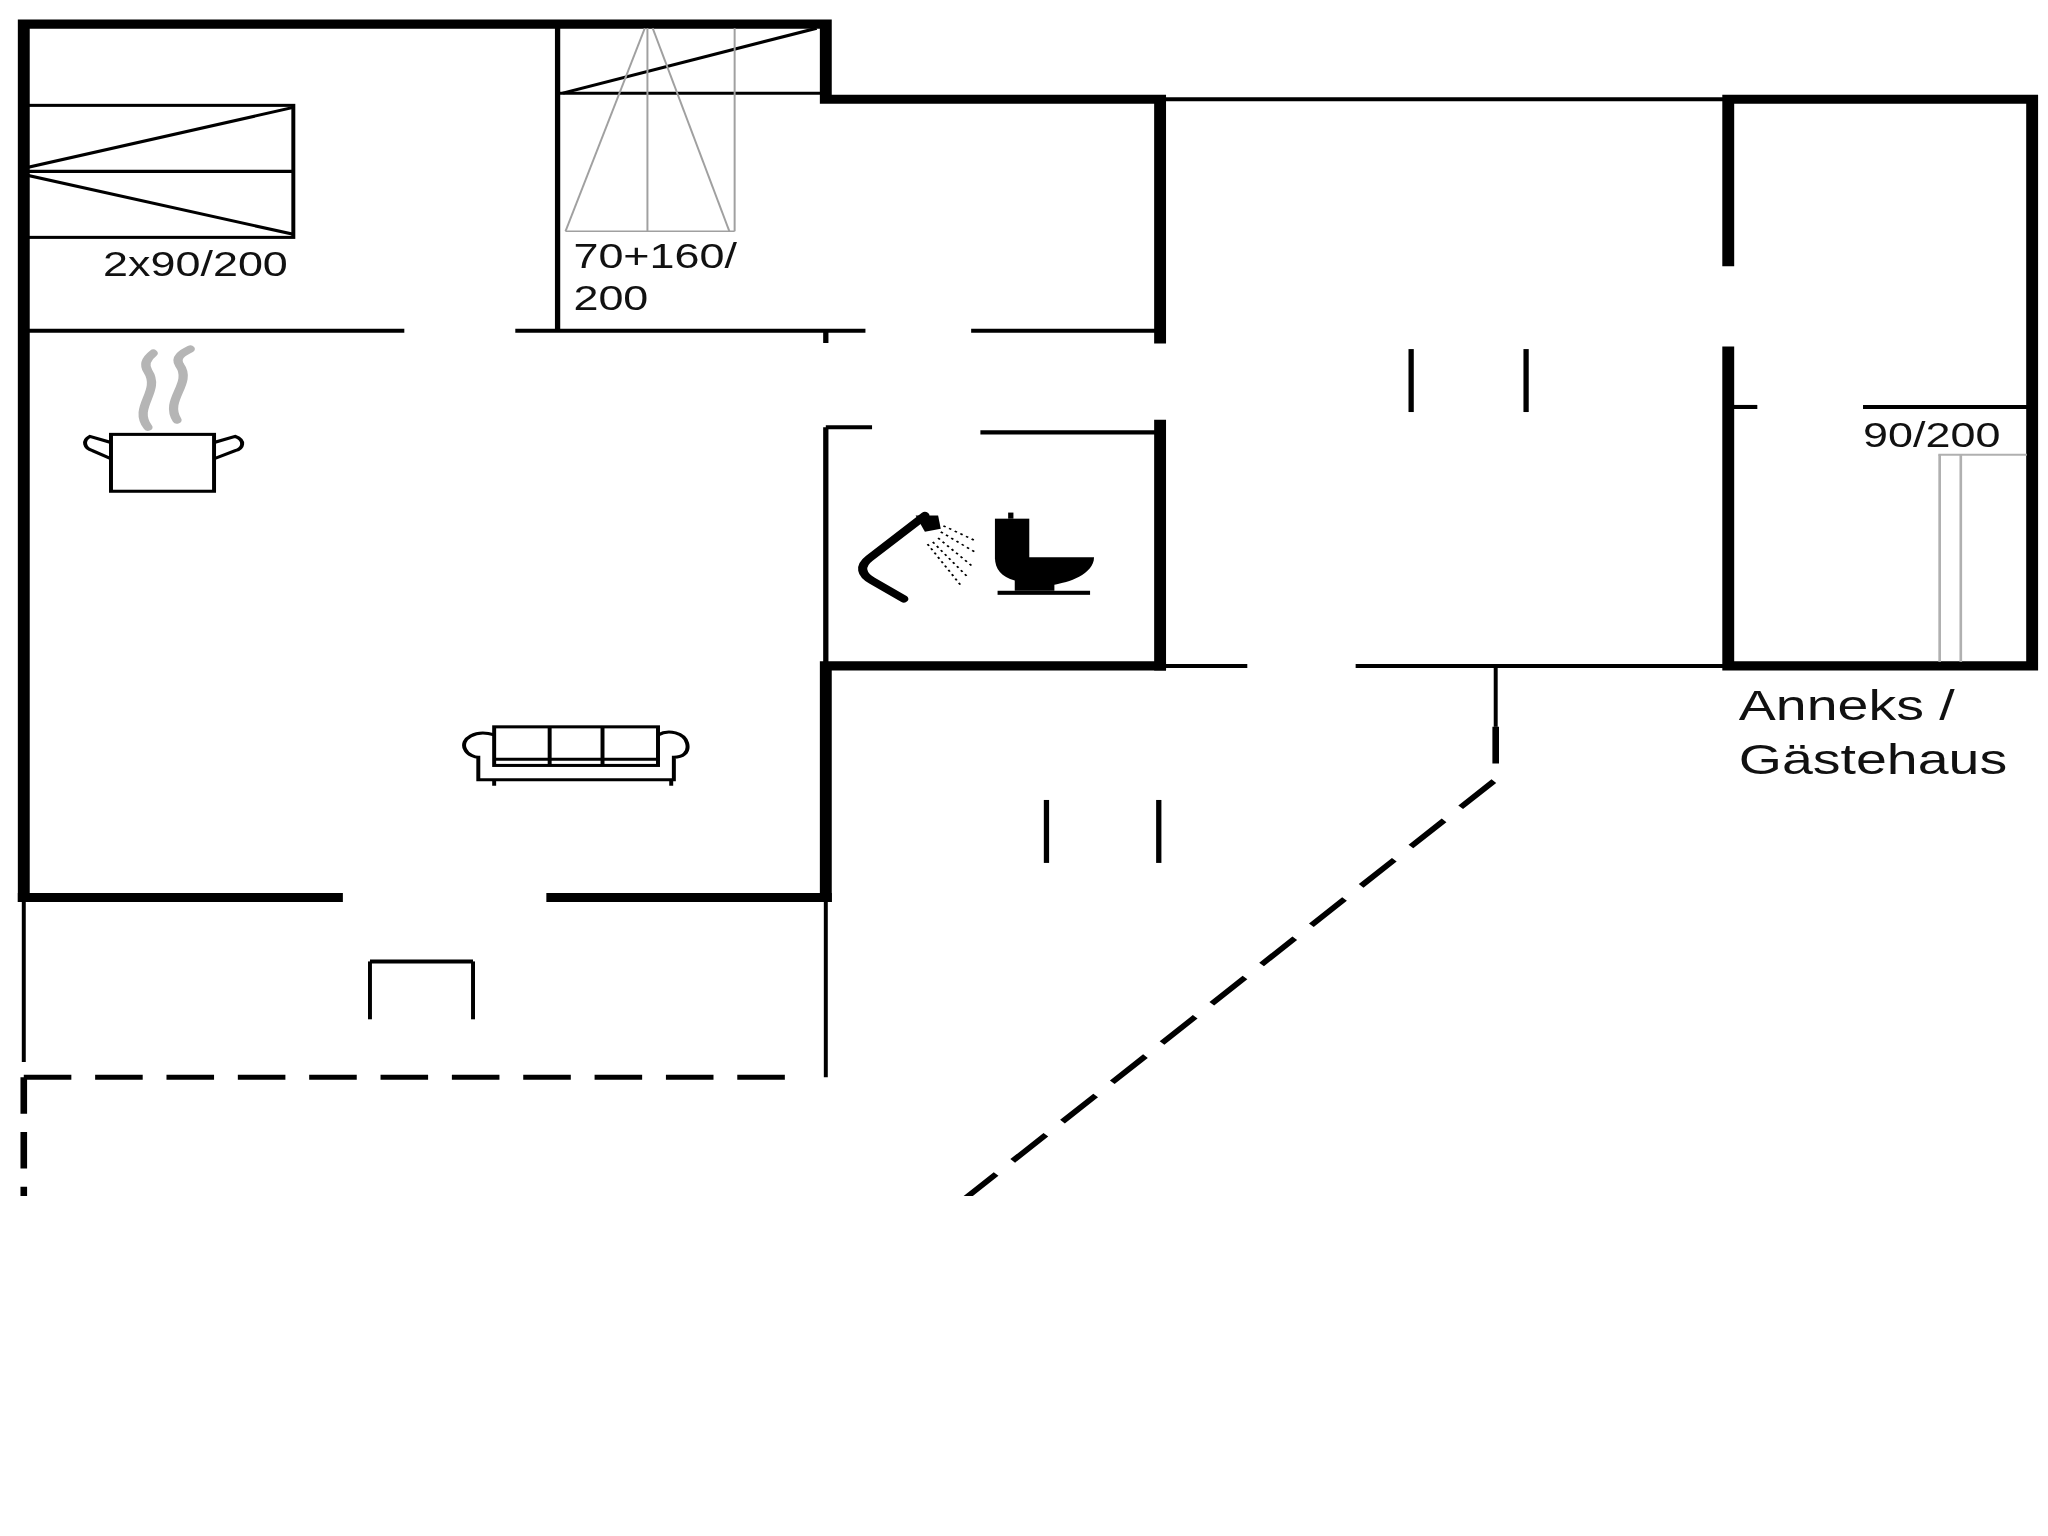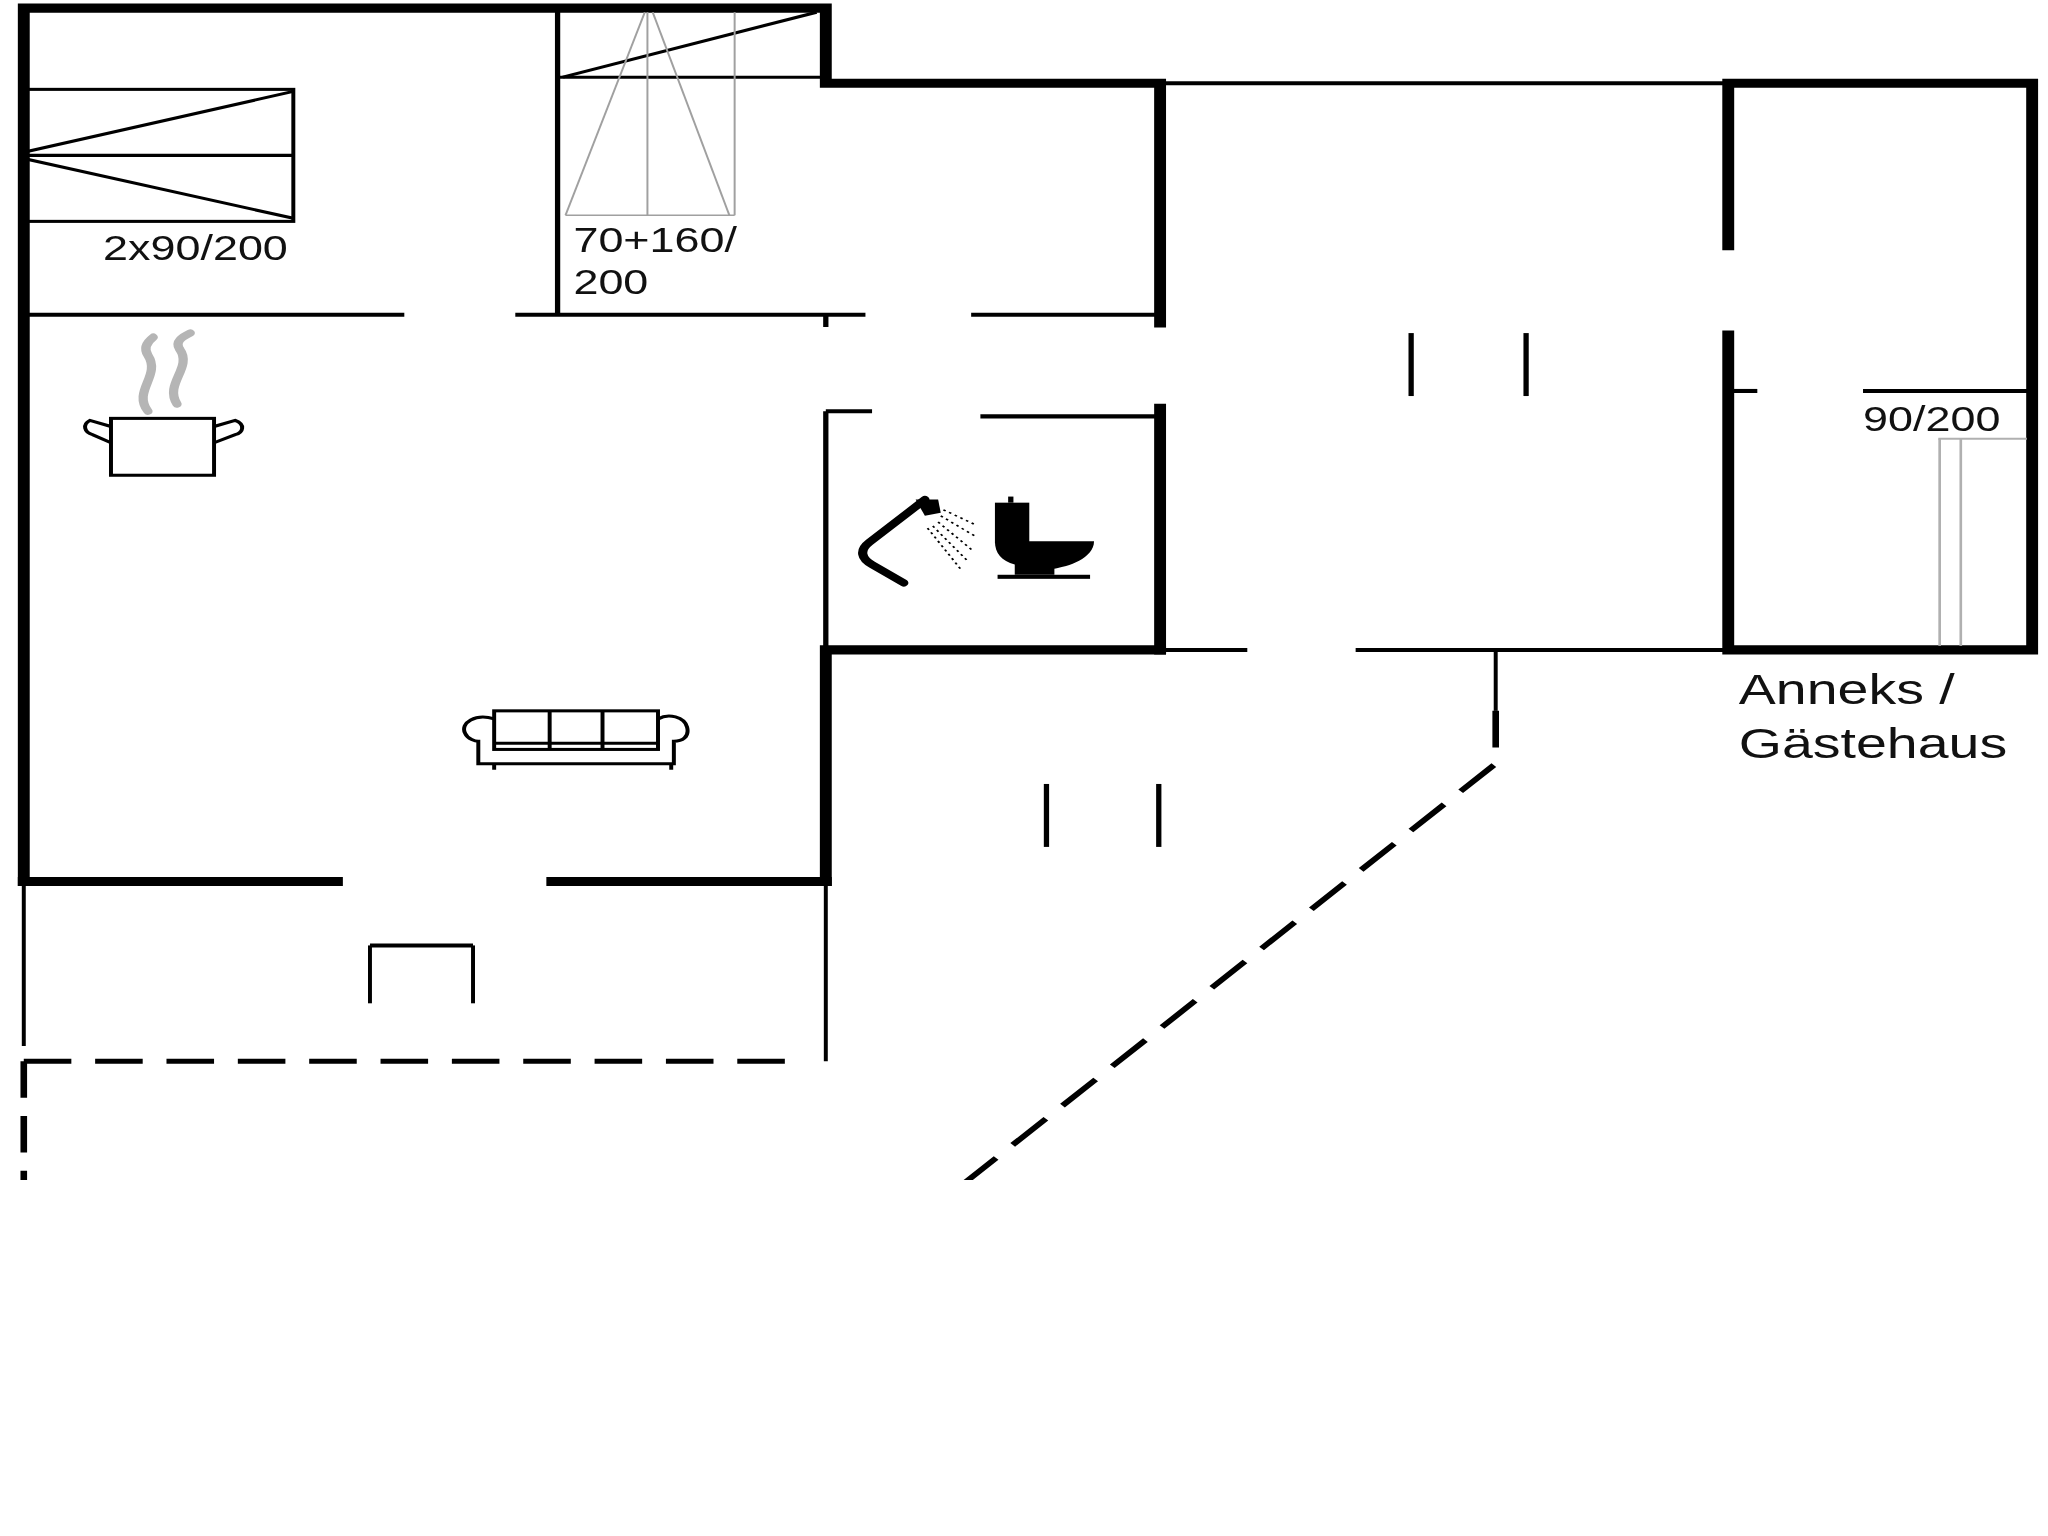--- a/index.html
+++ b/index.html
@@ -1,17 +1,17 @@
 <!DOCTYPE html>
 <html><head>
   <meta charset="utf-8">
   <style>
     html, body { margin: 0; padding: 0; background: #ffffff; }
     body { width: 2048px; height: 1536px; overflow: hidden; }
-    .plan { position: absolute; left: 0; top: 0; width: 2048px; height: 1180px; }
+    .plan { position: absolute; left: 0; top: 16px; width: 2048px; height: 1180px; }
     svg { width: 100%; height: 100%; display: block; }
     .label { font-family: "Liberation Sans", sans-serif; fill: #111111; }
   </style>
 </head>
 <body>
 
 <div class="plan">
 <svg viewBox="0 0 1550 1162" preserveAspectRatio="none" xmlns="http://www.w3.org/2000/svg">
 
   <g stroke="#000" stroke-width="9" fill="none" stroke-linecap="square">

